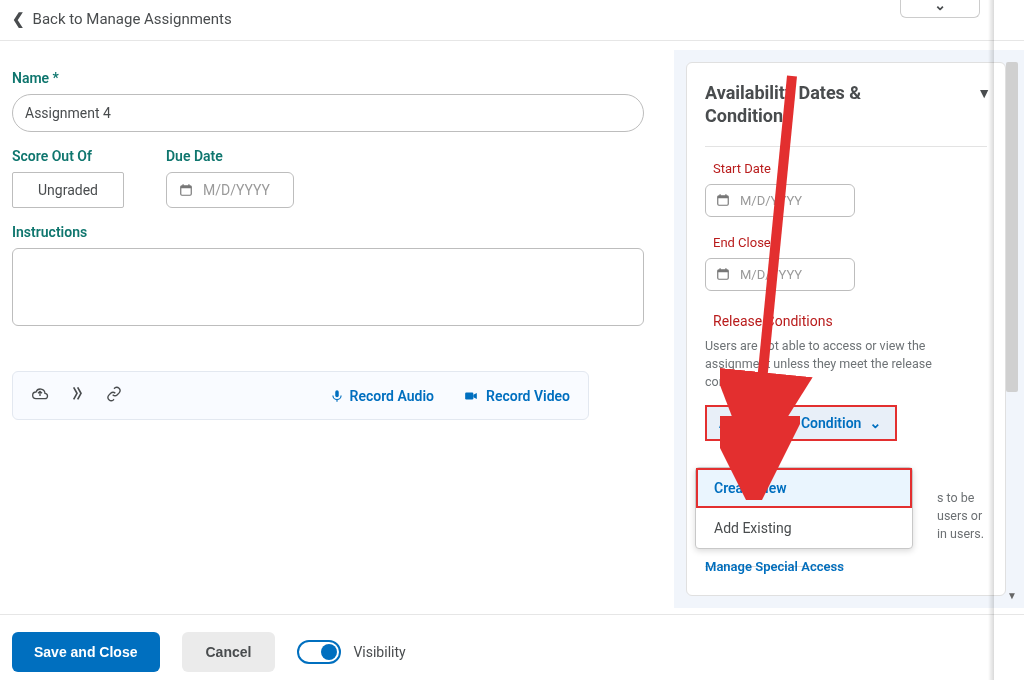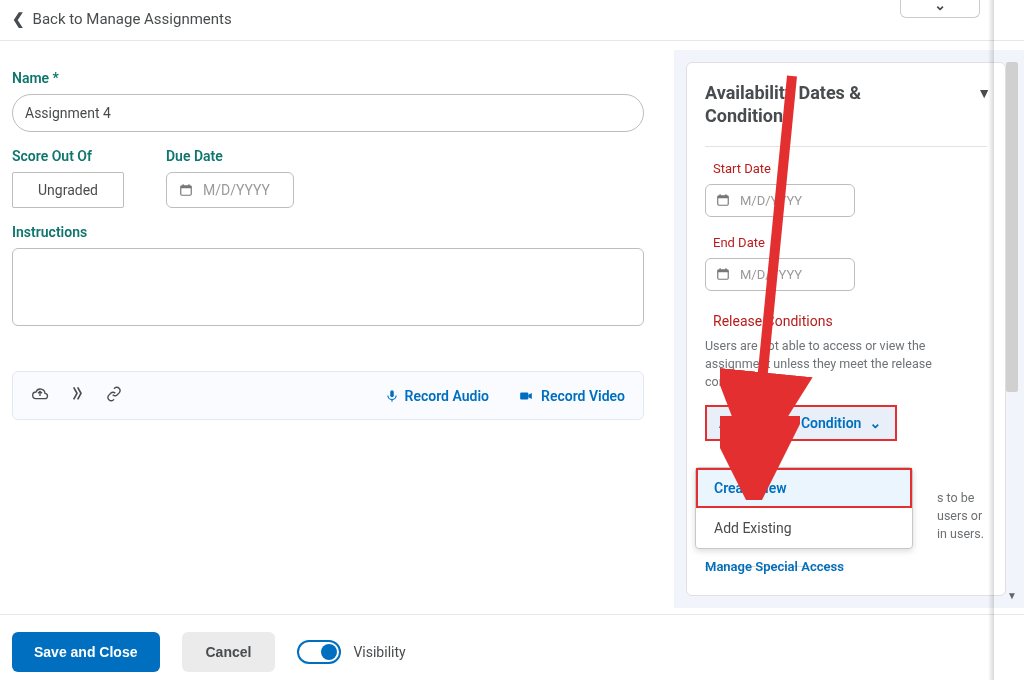--- a/index.html
+++ b/index.html
@@ -334,21 +334,21 @@
               <rect x="16" y="2" width="2" height="5" fill="#777"></rect>
             </svg>
           <span>M/D/YYYY</span>
         </div>
       </div>
     </div>
 
     <div class="field-label">Instructions</div>
     <textarea class="text" style="width: 632px;"></textarea>
 
-    <div class="media-bar" style="width:632px">
+    <div class="media-bar" style="width:577px">
       <div class="media-icons">
         <span><svg width="18" height="16" viewBox="0 0 24 24" fill="#494c4e">
               <path d="M6 19a5 5 0 0 1 0-10 7 7 0 0 1 13.5 2A4 4 0 0 1 19 19H6z" fill="none" stroke="#494c4e" stroke-width="2"></path>
               <path d="M12 8v7M9 11l3-3 3 3" fill="none" stroke="#494c4e" stroke-width="2"></path>
             </svg></span>
         <span><svg width="16" height="16" viewBox="0 0 24 24" fill="#494c4e">
               <path d="M7 2l5 9-5 9M13 2l5 9-5 9" fill="none" stroke="#494c4e" stroke-width="2.5"></path>
             </svg></span>
         <span><svg width="18" height="16" viewBox="0 0 24 24" fill="#494c4e">
               <path d="M10 13a5 5 0 0 0 7 0l3-3a5 5 0 0 0-7-7l-1 1M14 11a5 5 0 0 0-7 0l-3 3a5 5 0 0 0 7 7l1-1" fill="none" stroke="#494c4e" stroke-width="2"></path>
@@ -383,21 +383,21 @@
       <div class="lbl">Start Date</div>
       <div class="date-in">
         <svg class="cal-icon" viewBox="0 0 24 24" fill="#777">
             <rect x="3" y="5" width="18" height="16" rx="2" fill="none" stroke="#777" stroke-width="2"></rect>
             <rect x="3" y="5" width="18" height="4" fill="#777"></rect>
             <rect x="6" y="2" width="2" height="5" fill="#777"></rect>
             <rect x="16" y="2" width="2" height="5" fill="#777"></rect>
           </svg>
         <span>M/D/YYYY</span>
       </div>
-      <div class="lbl" style="margin-top:18px">End Date</div>
+      <div class="lbl" style="margin-top:18px">End Close</div>
       <div class="date-in">
         <svg class="cal-icon" viewBox="0 0 24 24" fill="#777">
             <rect x="3" y="5" width="18" height="16" rx="2" fill="none" stroke="#777" stroke-width="2"></rect>
             <rect x="3" y="5" width="18" height="4" fill="#777"></rect>
             <rect x="6" y="2" width="2" height="5" fill="#777"></rect>
             <rect x="16" y="2" width="2" height="5" fill="#777"></rect>
           </svg>
         <span>M/D/YYYY</span>
       </div>
       <div class="lbl" style="margin-top:22px;font-size:14px">Release Conditions</div>

